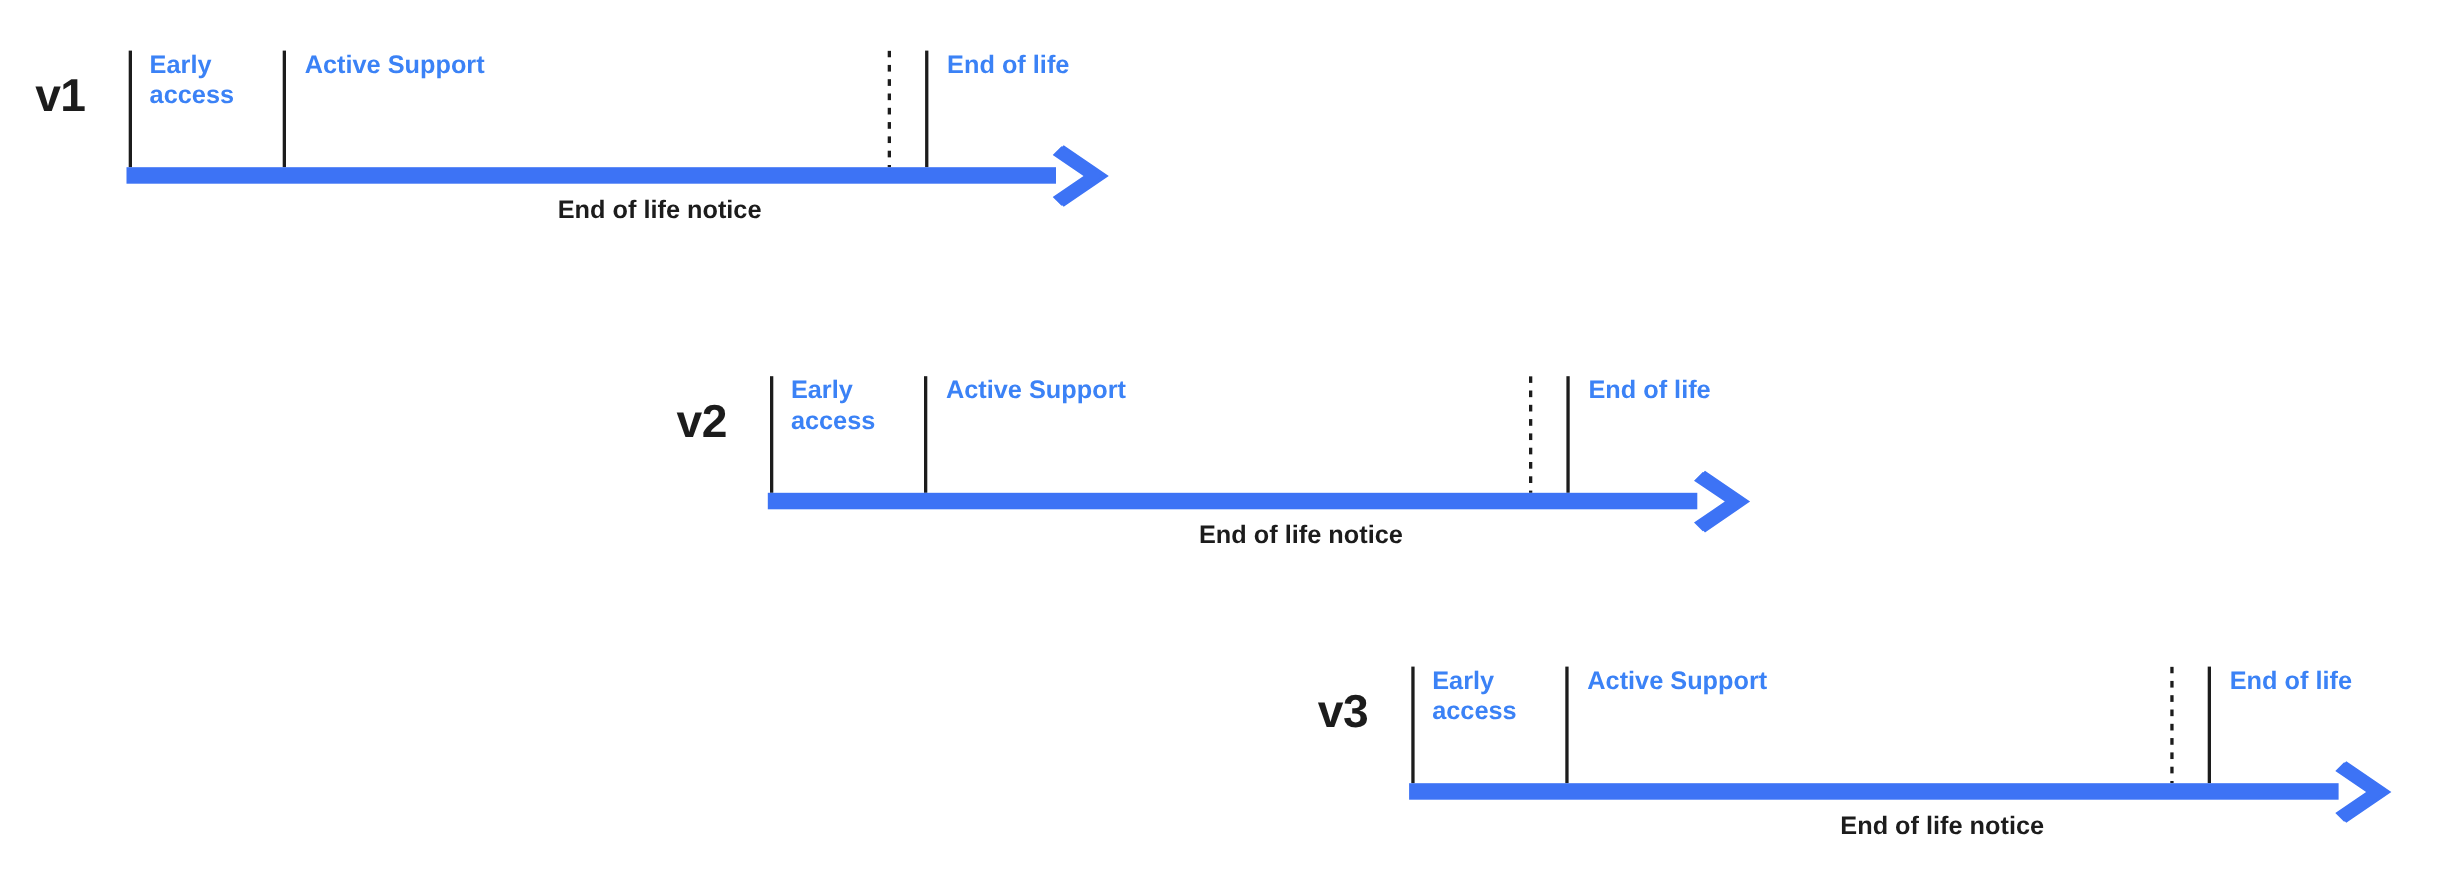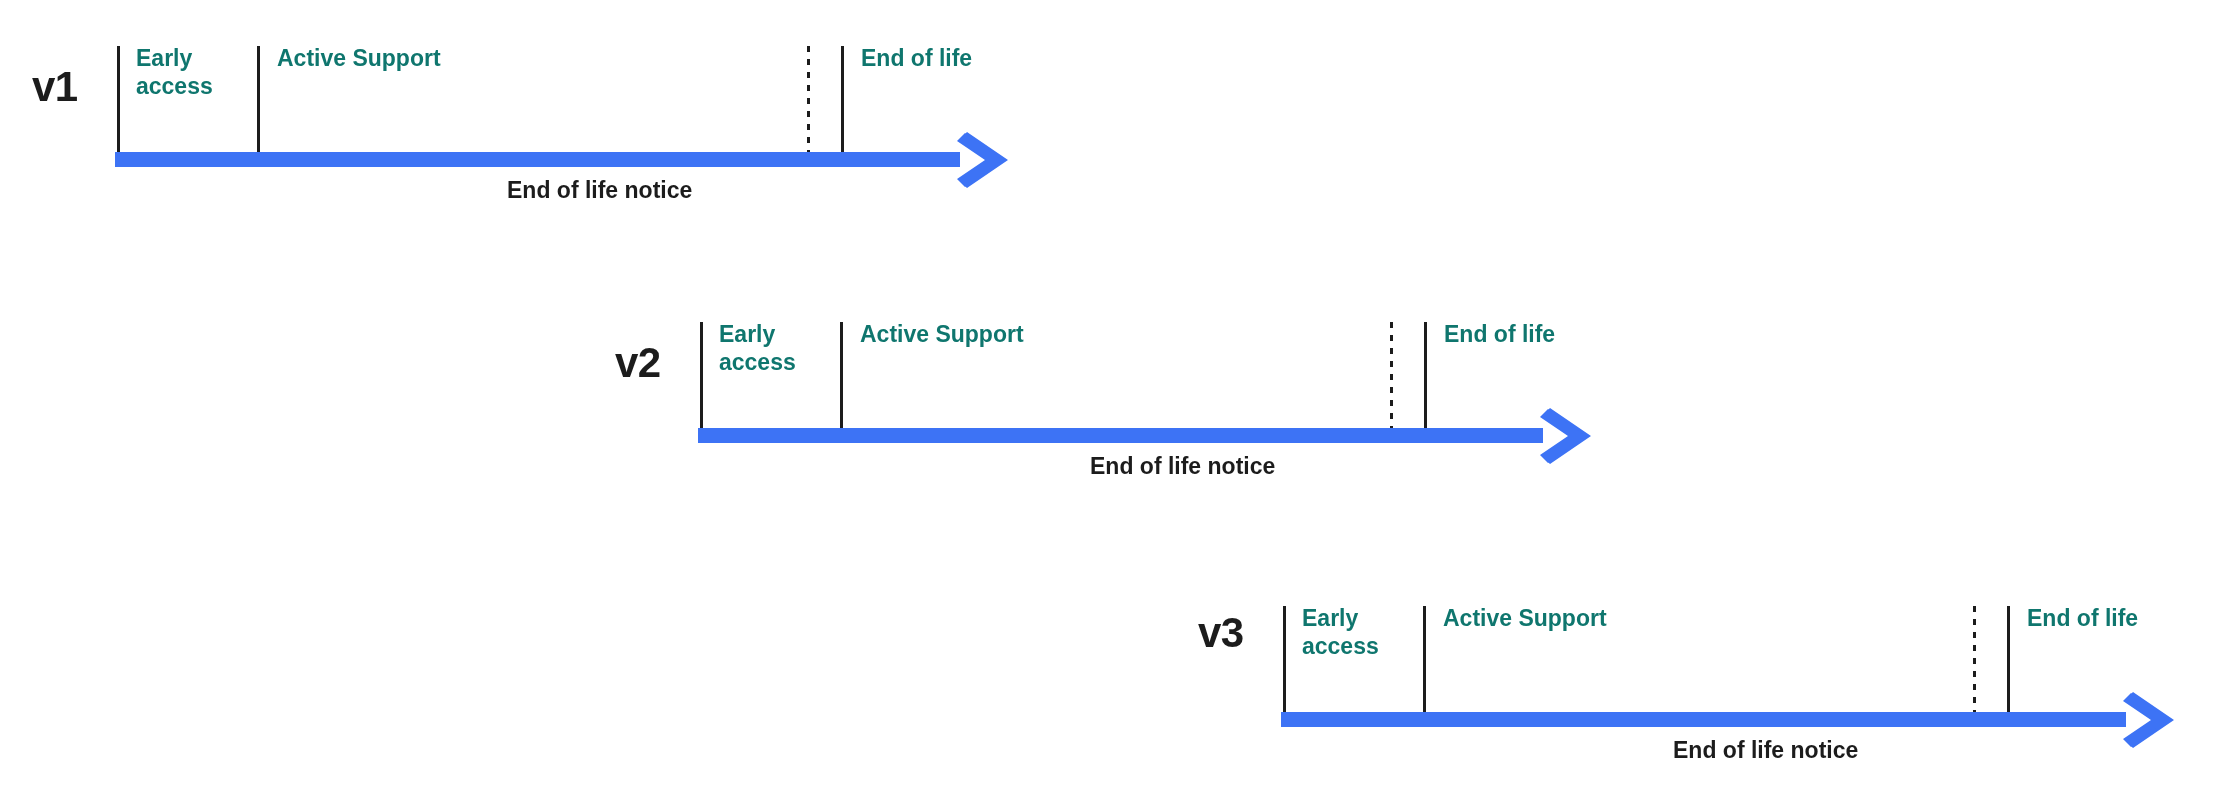--- a/index.html
+++ b/index.html
@@ -66,21 +66,21 @@
         rgba(0,0,0,0) 13px);
     background-size: 3px 13px;
     background-repeat: repeat-y;
   }
 
   
   .phase-label {
     position: absolute;
     font-size: 23px;
     font-weight: bold;
-    color: #0f766e;
+    color: #3b82f6;
     line-height: 28px;
     white-space: pre-line;
   }
 
   
   .notice-label {
     position: absolute;
     font-size: 23px;
     font-weight: bold;
     color: #1c1c1c;
@@ -110,21 +110,21 @@
 
     <div class="axis-bar" style="left:115px; top:152px; width:845px;"></div>
     <svg class="axis-arrow" viewBox="0 0 62 62" width="62" height="62" style="left:952px; top:129px;">
       <path d="M12 6 L15 3 L56 31 L15 59 L12 56 L15 53 L44 31 L15 9 Z" fill="#3D73F5"></path>
       <path d="M13 4 L50 31 L13 58 L5 50 L33 31 L5 12 Z" fill="#3D73F5"></path>
     </svg>
 
     <div class="notice-label" style="left:507px; top:176px; width:300px;">End of life notice</div>
   </div>
 
-  <div class="timeline-row" style="left:0; top:276px; width:1650px; height:215px;">
+  <div class="timeline-row" style="left:0; top:296px; width:1650px; height:215px;">
 
     <div class="version-label" style="left:615px; top:66px;">v2</div>
 
     <div class="tick" style="left:700px; top:46px; height:106px;"></div>
     <div class="tick" style="left:840px; top:46px; height:106px;"></div>
     <div class="tick-dashed" style="left:1390px; top:46px; height:106px;"></div>
     <div class="tick" style="left:1424px; top:46px; height:106px;"></div>
 
     <div class="phase-label" style="left:719px; top:44px;">Early
 access</div>
@@ -135,21 +135,21 @@
     <svg class="axis-arrow" viewBox="0 0 62 62" width="62" height="62" style="left:1535px; top:129px;">
       <path d="M12 6 L15 3 L56 31 L15 59 L12 56 L15 53 L44 31 L15 9 Z" fill="#3D73F5"></path>
       <path d="M13 4 L50 31 L13 58 L5 50 L33 31 L5 12 Z" fill="#3D73F5"></path>
     </svg>
 
     <div class="notice-label" style="left:1090px; top:176px; width:300px;">End of life notice</div>
   </div>
 
   <div class="timeline-row" style="left:0; top:560px; width:2228px; height:215px;">
 
-    <div class="version-label" style="left:1198px; top:52px;">v3</div>
+    <div class="version-label" style="left:1198px; top:66px;">v3</div>
 
     <div class="tick" style="left:1283px; top:46px; height:106px;"></div>
     <div class="tick" style="left:1423px; top:46px; height:106px;"></div>
     <div class="tick-dashed" style="left:1973px; top:46px; height:106px;"></div>
     <div class="tick" style="left:2007px; top:46px; height:106px;"></div>
 
     <div class="phase-label" style="left:1302px; top:44px;">Early
 access</div>
     <div class="phase-label" style="left:1443px; top:44px;">Active Support</div>
     <div class="phase-label" style="left:2027px; top:44px;">End of life</div>

